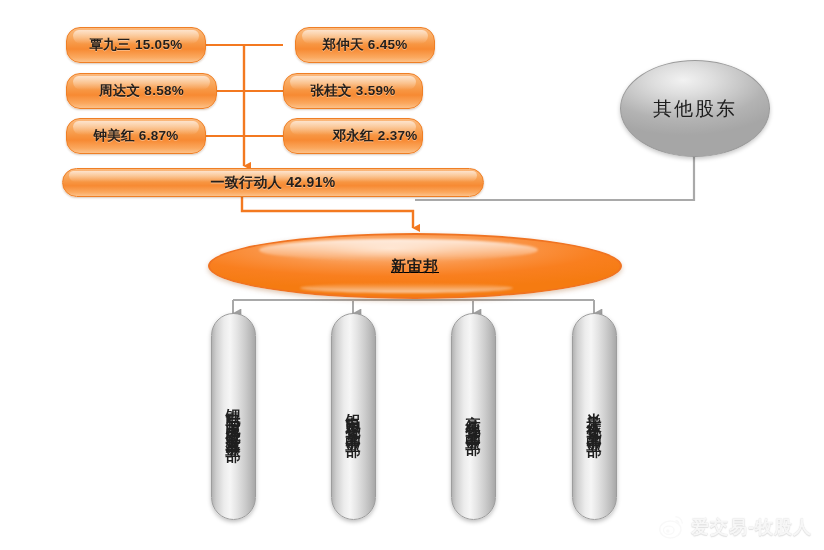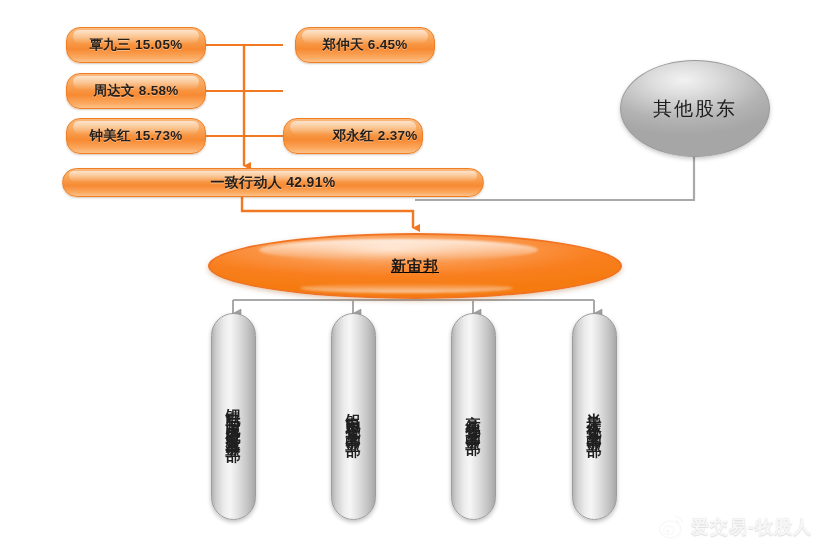--- a/index.html
+++ b/index.html
@@ -176,32 +176,35 @@
       <line x1="353" y1="300" x2="353" y2="314"></line>
       <line x1="473" y1="300" x2="473" y2="314"></line>
       <line x1="594" y1="300" x2="594" y2="314"></line>
     </g>
   </svg>
 
   <div class="pill" style="left:66px;top:27px;width:140px;height:36px;">
     <span class="ptxt">覃九三 15.05%</span>
   </div>
 
-  <div class="pill" style="left:66px;top:73px;width:140px;height:36px;">
+  <div class="pill" style="left:66px;top:73px;width:151px;height:36px;">
     <span class="ptxt">周达文 8.58%</span>
   </div>
 
   <div class="pill" style="left:66px;top:118px;width:140px;height:36px;">
-    <span class="ptxt">钟美红 15.73%</span>
+    <span class="ptxt">钟美红 6.87%</span>
   </div>
 
   <div class="pill" style="left:283px;top:27px;width:140px;height:36px;margin-left:12px;">
     <span class="ptxt">郑仲天 6.45%</span>
   </div>
 
+  <div class="pill" style="left:283px;top:73px;width:140px;height:36px;">
+    <span class="ptxt">张桂文 3.59%</span>
+  </div>
 
   <div class="pill" style="left:283px;top:118px;width:140px;height:36px;padding-left:44px;">
     <span class="ptxt">邓永红 2.37%</span>
   </div>
 
   <div class="pill wide" style="left:62px;top:168px;width:422px;height:29px;border-radius:15px;">
     <span class="ptxt">一致行动人 42.91%</span>
   </div>
 
   <div class="gellipse" style="left:620px;top:60px;width:148px;height:95px;">

